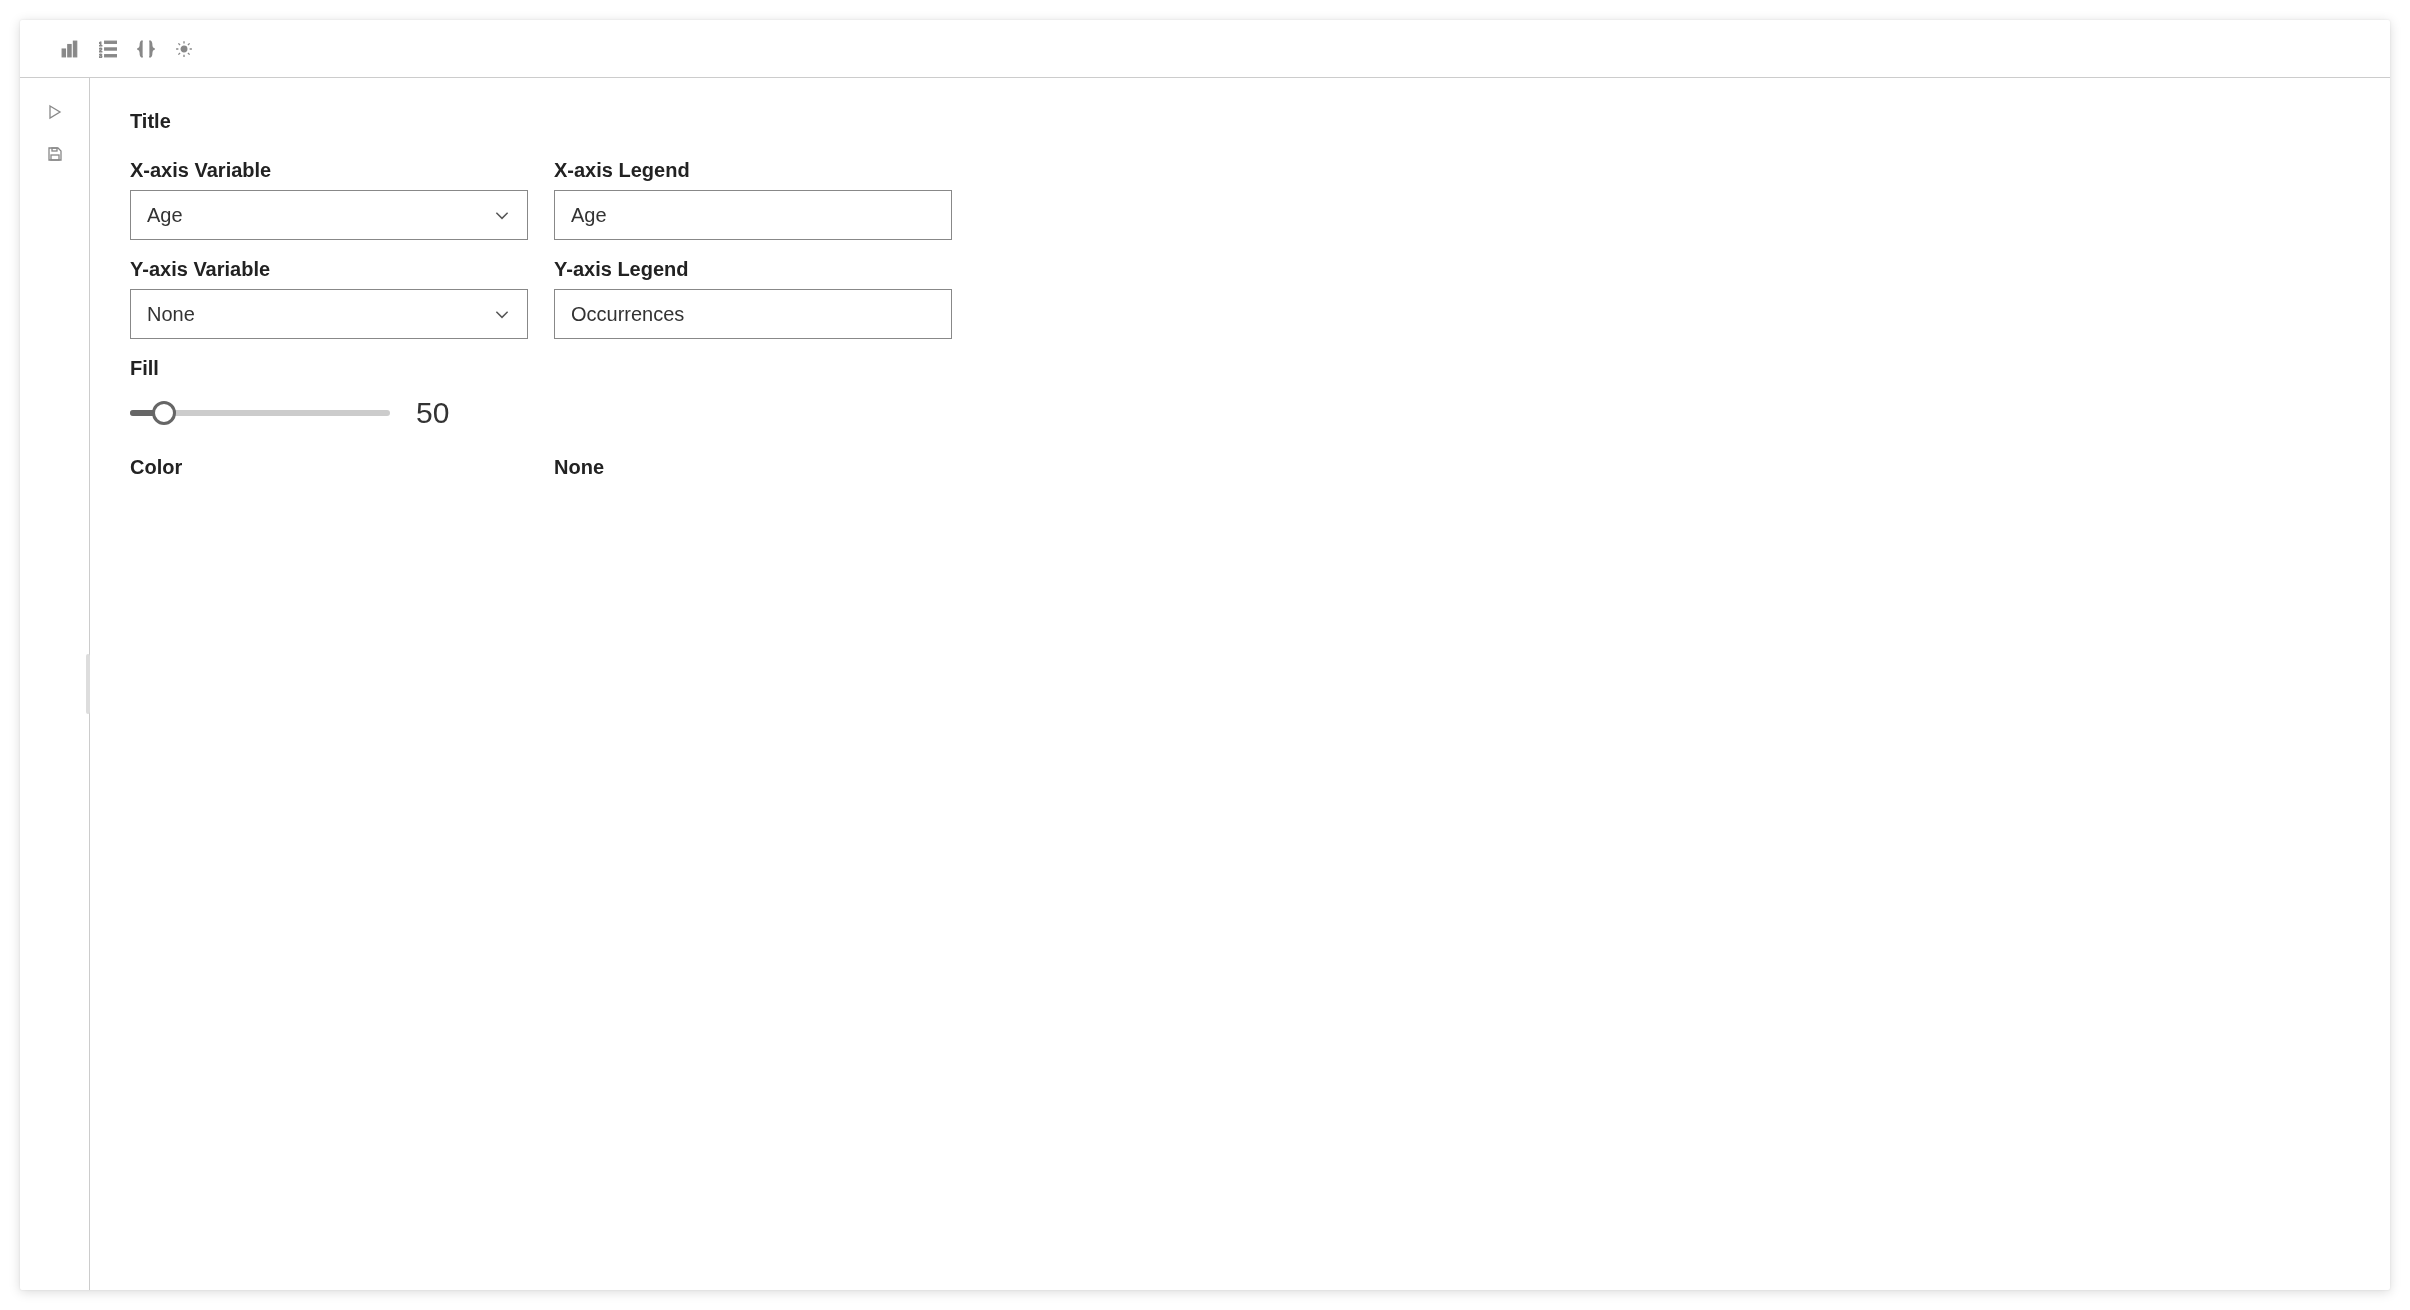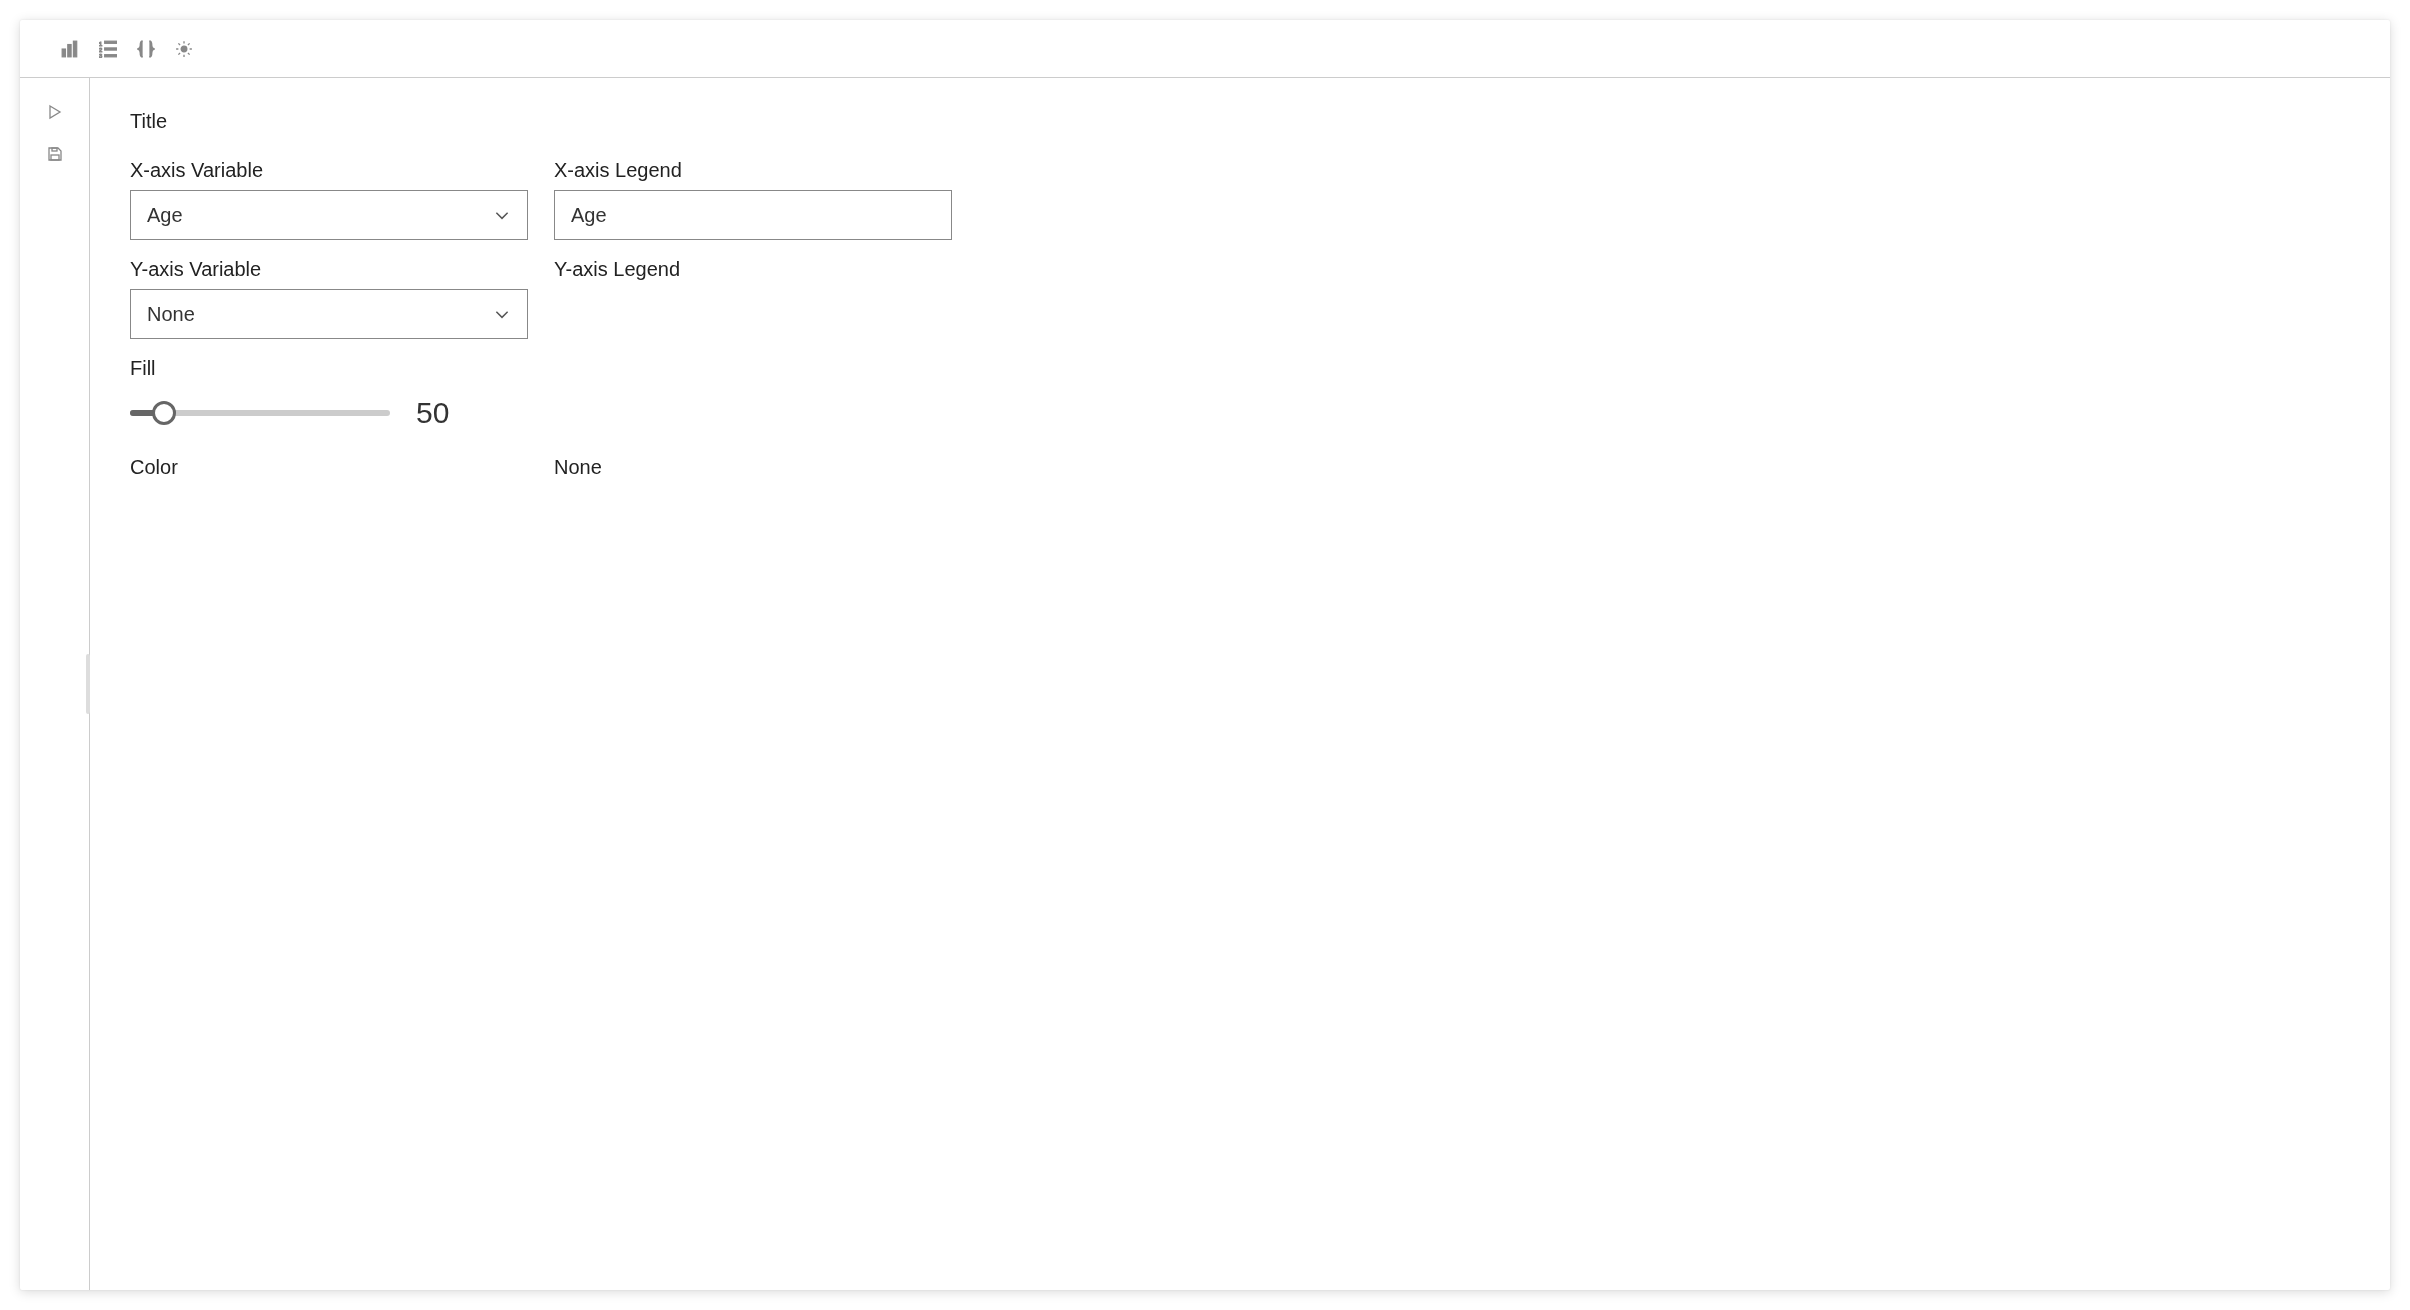--- a/index.html
+++ b/index.html
@@ -95,21 +95,21 @@
     display: flex;
     gap: 26px;
     margin-bottom: 18px;
   }
   .field {
     display: flex;
     flex-direction: column;
     width: 398px;
   }
   .field-label {
-    font-weight: 400;
+    font-weight: 700;
     color: #222;
     font-size: 20px;
     margin-bottom: 8px;
   }
   .text-input, .select-box {
     width: 100%;
     height: 50px;
     border: 1px solid #888;
     padding: 0 16px;
     font-size: 20px;
@@ -259,20 +259,21 @@
             <label class="field-label">Y-axis Variable</label>
             <div class="select-box">
               <span class="select-value">None</span>
               <svg class="chevron" viewBox="0 0 16 16" fill="none" stroke="#555" stroke-width="1.3">
                   <polyline points="3,6 8,11 13,6"></polyline>
                 </svg>
             </div>
           </div>
           <div class="field">
             <label class="field-label">Y-axis Legend</label>
+            <input class="text-input" type="text" value="Occurrences" style="">
           </div>
         </div>
 
         <div class="form-row">
           <div class="field">
             <label class="field-label">Fill</label>
             <div class="slider-row">
               <div class="slider-track-wrap">
                 <div class="slider-track">
                   <div class="slider-fill"></div>

